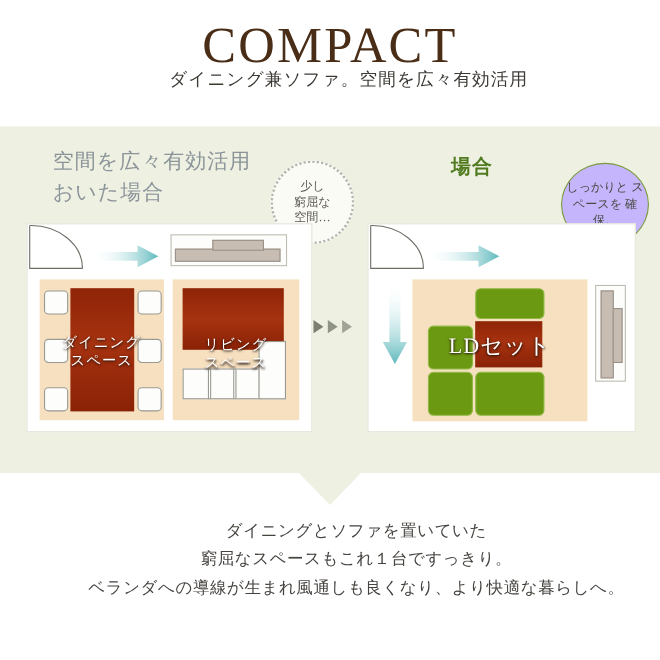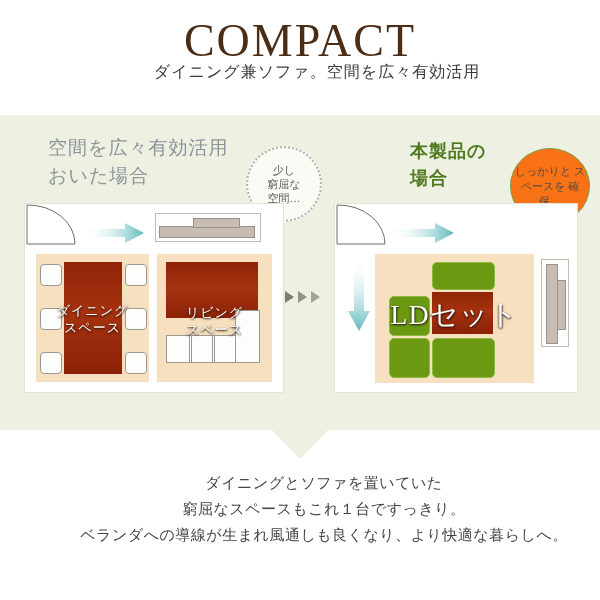--- a/index.html
+++ b/index.html
@@ -113,21 +113,21 @@
   }
   .bubble-dotted span { display: block; }
   .bubble-green {
     position: absolute;
     left: 510px;
     top: 148px;
     width: 78px;
     height: 74px;
     border: 1.5px solid #7a9b3c;
     border-radius: 50%;
-    background: #f97316;
+    background: #c4b5fd;
     color: #4a4a42;
     font-size: 11px;
     line-height: 15px;
     text-align: center;
     display: flex;
     align-items: center;
     justify-content: center;
   }
   .bubble-tail {
     position: absolute;
@@ -242,21 +242,21 @@
   .plan-label {
     position: absolute;
     color: #ffffff;
     text-align: center;
     text-shadow: 1px 1px 2px rgba(40,25,15,.85), -1px 1px 2px rgba(40,25,15,.6);
     font-family: "Liberation Serif", "DejaVu Serif", serif;
     pointer-events: none;
   }
   .label-dining { left: 11px; top: 98px; width: 113px; font-size: 13px; line-height: 17px; letter-spacing: 1px; }
   .label-living { left: 132px; top: 100px; width: 115px; font-size: 13px; line-height: 17px; letter-spacing: 1px; font-family: Liberation Serif, serif; }
-  .label-ld     { left: 40px;  top: 95px;  width: 159px; font-size: 28px; line-height: 32px; letter-spacing: 1px; }
+  .label-ld     { left: 40px;  top: 95px;  width: 159px; font-size: 20px; line-height: 32px; letter-spacing: 1px; }
 
   
   .footer {
     position: absolute;
     left: 0;
     top: 470px;
     width: 600px;
     text-align: center;
     color: #474440;
     font-size: 15px;
@@ -277,21 +277,20 @@
 
   <div class="band"></div>
   <div class="band-notch"></div>
 
   <div class="head-left">
     <div>空間を広々有効活用</div>
     <div>おいた場合</div>
   </div>
 
   <div class="head-right">
-    <div>本製品の</div>
     <div>場合</div>
   </div>
 
   <div class="bubble-dotted">
     <div>
       <span>少し</span>
       <span>窮屈な</span>
       <span>空間…</span>
     </div>
   </div>

